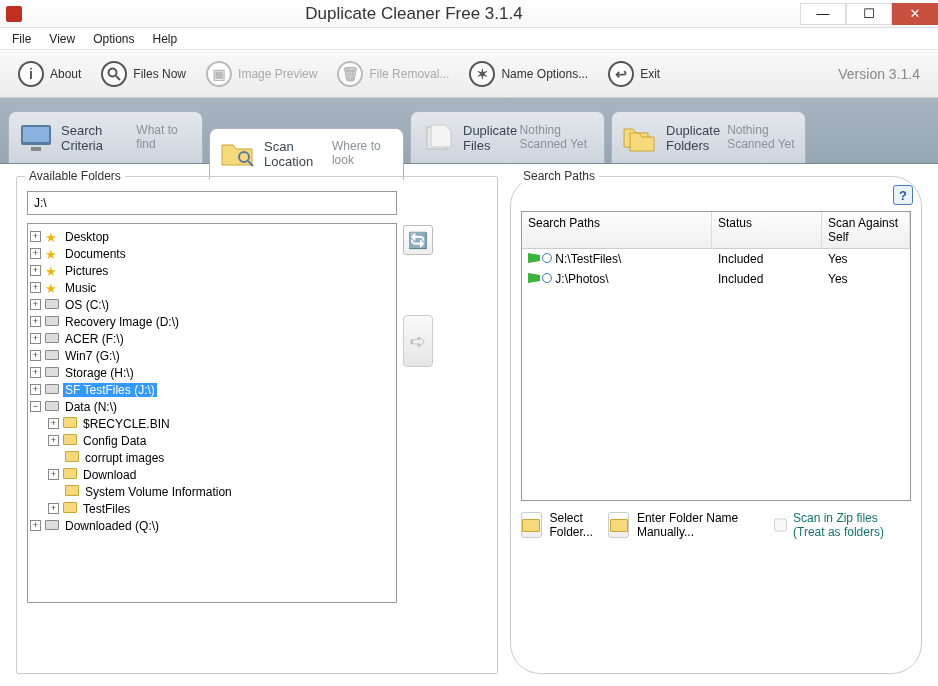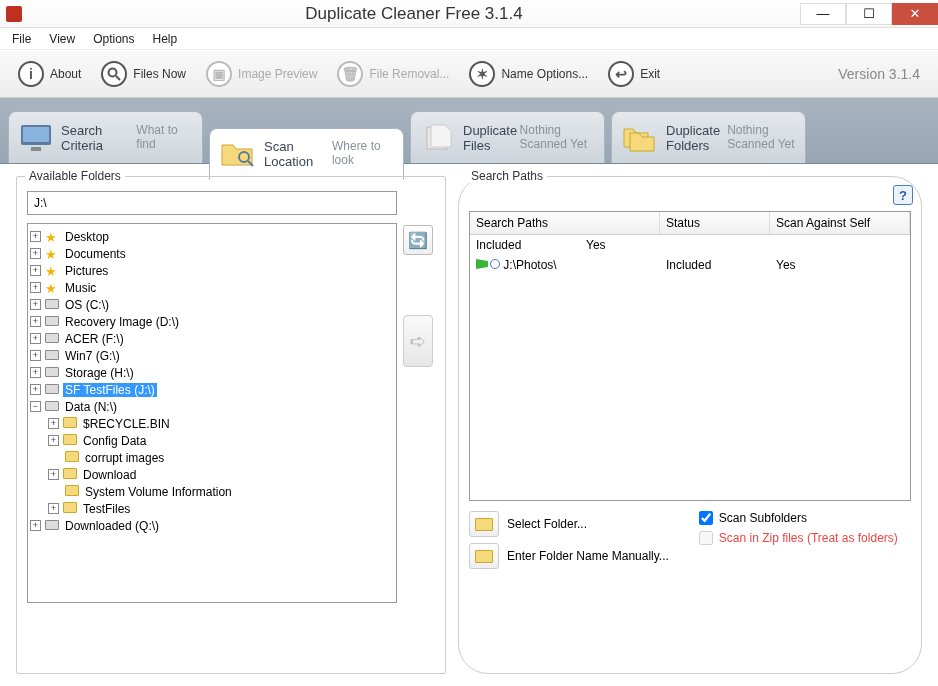--- a/index.html
+++ b/index.html
@@ -29,21 +29,21 @@
 .tab { width: 195px; height: 52px; border-radius: 8px 8px 0 0; display: flex; align-items: center; padding: 0 10px; gap: 8px; cursor: default; }
 .tab.inactive { background: linear-gradient(#e4e8ec, #cdd4db); border: 1px solid #aab4be; border-bottom: none; }
 .tab.active { background: #fff; border: 1px solid #aab4be; border-bottom: 1px solid #fff; position: relative; top: 17px; }
 .tab-icon { width: 36px; height: 36px; display: flex; align-items: center; justify-content: center; }
 .tab-texts { display: flex; flex-direction: row; }
 .tab-title { font-size: 13px; color: #3a4652; }
 .tab-sub { font-size: 12px; color: #8a929a; }
 
 .workarea { background: #fff; padding: 12px 16px; display: flex; gap: 12px; height: calc(686px - 28px - 22px - 48px - 66px); }
 .panel { border: 1px solid #ccc; border-radius: 2px; position: relative; padding: 14px 10px 10px 10px; }
-.panel-left { width: 430px; }
+.panel-left { width: 482px; }
 .panel-right { flex: 1; border-radius: 30px; }
 .panel-legend { position: absolute; top: -8px; left: 8px; background: #fff; padding: 0 4px; color: #333; font-size: 12px; }
 
 .path-input { width: 370px; height: 24px; border: 1px solid #999; padding: 2px 6px; font-size: 12px; margin-bottom: 8px; }
 
 .tree-wrap { display: flex; gap: 6px; }
 .tree { width: 370px; height: 380px; border: 1px solid #999; background: #fff; overflow: auto; padding: 4px 2px; }
 .tree-row { display: flex; align-items: center; height: 17px; gap: 2px; white-space: nowrap; cursor: default; }
 .expander { width: 11px; height: 11px; border: 1px solid #888; display: flex; align-items: center; justify-content: center; font-size: 9px; line-height: 1; color: #444; background: #fff; margin-right: 2px; }
 .tree-icon { width: 16px; height: 14px; }
@@ -67,28 +67,28 @@
 .col-status { flex: 0 0 110px; }
 .col-self { flex: 1; }
 .paths-body { }
 .path-row { display: flex; padding: 2px 0; }
 .path-row > div { padding: 1px 6px; }
 .path-flag { display: inline-flex; align-items: center; gap: 2px; }
 .flag-icon { width: 12px; height: 10px; background: #3ab63a; clip-path: polygon(0 0, 100% 20%, 100% 80%, 0 100%); display: inline-block; }
 .mag-icon { width: 10px; height: 10px; border: 1.5px solid #3a7ad0; border-radius: 50%; display: inline-block; position: relative; }
 
 .action-area { display: flex; gap: 30px; margin-top: 10px; }
-.action-col { display: flex; flex-direction: column; gap: 6px; }
+.action-col { display: flex; flex-direction: row; gap: 6px; }
 .action-row { display: flex; align-items: center; gap: 8px; cursor: default; }
 .action-icon { width: 30px; height: 26px; border: 1px solid #ccc; border-radius: 3px; background: linear-gradient(#fff,#eee); display: flex; align-items: center; justify-content: center; }
 .folder-open { width: 18px; height: 13px; background: #f6d97a; border: 1px solid #c9a832; border-radius: 1px; }
 .empty-box { width: 16px; height: 16px; border: 1px solid #bbb; background: #fafafa; }
 .check-row { display: flex; align-items: center; gap: 6px; }
 input[type=checkbox] { width: 14px; height: 14px; }
-.disabled-text { color: #ef4444; }
+.disabled-text { color: #0f766e; }
 
 svg { display: block; }
 </style>
 </head>
 <body>
 
 <div class="titlebar">
   <div class="titlebar-icon"></div>
   <div class="titlebar-title">Duplicate Cleaner Free 3.1.4</div>
   <div class="win-btn win-min">—</div>
@@ -306,20 +306,24 @@
       </div>
 
     <div class="paths-table">
       <div class="paths-header">
         <div class="col-path">Search Paths</div>
         <div class="col-status">Status</div>
         <div class="col-self">Scan Against Self</div>
       </div>
       <div class="paths-body">
         <div class="path-row">
+          <div class="col-path"><span class="path-flag">
+                <span class="flag-icon"></span>
+                <span class="mag-icon"></span>
+              </span> <span>N:\TestFiles\</span></div>
           <div class="col-status">Included</div>
           <div class="col-self">Yes</div>
         </div>
         <div class="path-row">
           <div class="col-path"><span class="path-flag">
                 <span class="flag-icon"></span>
                 <span class="mag-icon"></span>
               </span> <span>J:\Photos\</span></div>
           <div class="col-status">Included</div>
           <div class="col-self">Yes</div>
@@ -337,24 +341,20 @@
         </div>
         <div class="action-row">
           <div class="action-icon">
               <span class="folder-open"></span>
             </div>
           <span>Enter Folder Name Manually...</span>
         </div>
       </div>
       <div class="action-col">
         <div class="check-row">
-          <input type="checkbox" checked="" style="">
-          <span>Scan Subfolders</span>
-        </div>
-        <div class="check-row">
           <input type="checkbox" disabled="" style="">
           <span class="disabled-text">Scan in Zip files (Treat as folders)</span>
         </div>
       </div>
     </div>
   </div>
 
 </div>
 
 </body></html>

